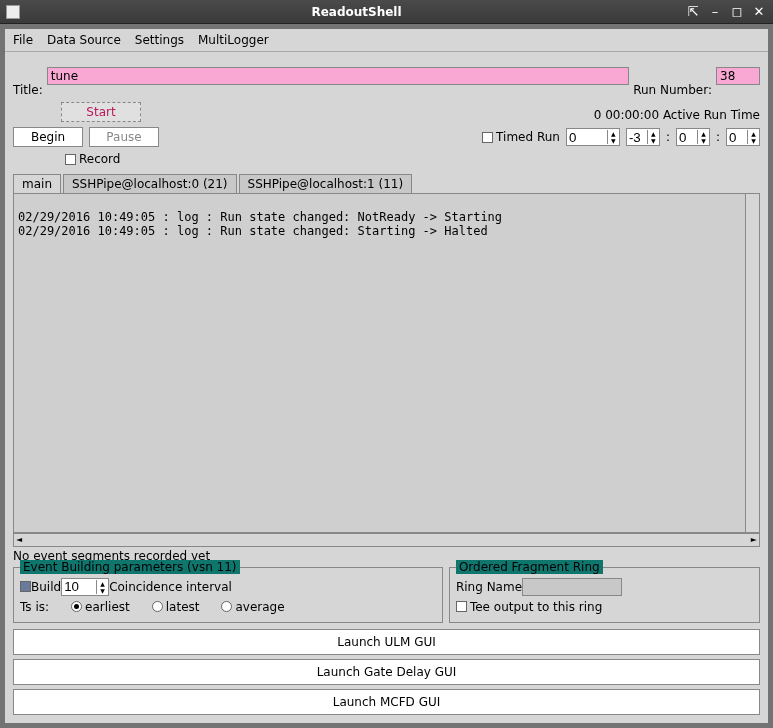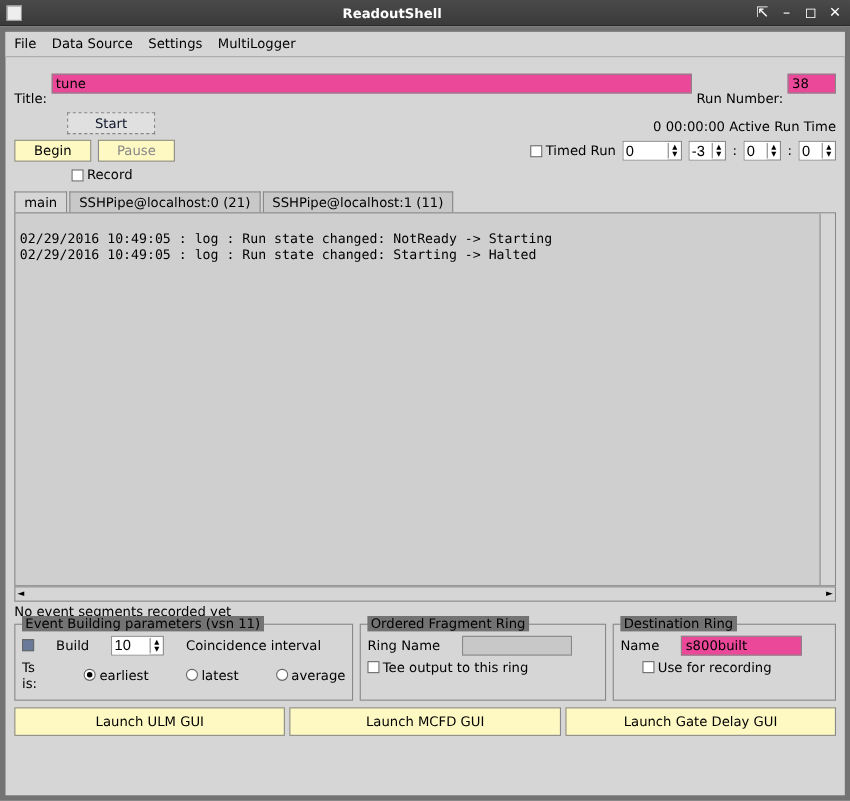--- a/index.html
+++ b/index.html
@@ -42,39 +42,39 @@
   display: flex;
   gap: 14px;
   padding: 4px 8px;
   background: #d6d6d6;
   border-bottom: 1px solid #aaa;
 }
 .menubar span { cursor: default; }
 .row { display: flex; align-items: center; padding: 3px 8px; gap: 4px; }
 .lbl { white-space: nowrap; margin-top: 28px; }
 input[type=text], input.num {
-  background: #ec4899;
+  background: #f9a8d4;
   border: 1px solid #888;
   padding: 1px 3px;
   font-family: inherit;
   font-size: 12px;
   height: 18px;
 }
 .title-input { flex: 1; }
 .btn {
-  background: #fef9c3;
+  background: #ffffff;
   border: 1px solid #888;
   padding: 2px 12px;
   font-family: inherit;
   font-size: 12px;
   cursor: default;
   min-width: 70px;
 }
 .btn.disabled { color: #888; }
-.btn.dashed { border: 1px dashed #888; background: #e0e0e0; color: #0f172a; min-width: 80px; }
+.btn.dashed { border: 1px dashed #888; background: #e0e0e0; color: #be185d; min-width: 80px; }
 .toprow { display: flex; justify-content: space-between; align-items: flex-end; padding: 2px 8px; }
 .toprow-right { text-align: right; margin-left: 27px; }
 .ctrlrow { display: flex; align-items: center; gap: 6px; }
 .spinner {
   display: inline-flex; align-items: center;
   border: 1px solid #888; background: #fff; height: 18px;
 }
 .spinner input { border: none; width: 40px; height: 16px; padding: 0 2px; }
 .spinner .arrows {
   display: flex; flex-direction: column; font-size: 6px; line-height: 7px;
@@ -108,34 +108,34 @@
   margin: 0 8px; height: 14px; background: #d6d6d6; border: 1px solid #888;
   display: flex; justify-content: space-between; align-items: center; font-size: 8px;
 }
 .hscroll span { padding: 0 2px; }
 .statusline { padding: 2px 8px; }
 .panels { display: flex; gap: 6px; padding: 2px 8px; }
 .panel {
   border: 1px solid #888; position: relative; padding: 8px 6px 6px 6px;
 }
 .panel .legend {
-  position: absolute; top: -8px; left: 6px; background: #737373; padding: 0 3px;
+  position: absolute; top: -8px; left: 6px; background: #0f766e; padding: 0 3px;
 }
 .panel-ev { flex: 1.4; }
 .panel-ord { flex: 1; }
 .panel-dest { flex: 0.9; }
-.prow { display: flex; align-items: center; gap: 20px; padding: 2px 0; }
+.prow { display: flex; align-items: center; gap: 0; padding: 2px 0; }
 .radio { display: inline-flex; align-items: center; gap: 3px; }
 .radio .dot {
   width: 11px; height: 11px; border: 1px solid #666; border-radius: 50%; background: #fff;
   display: inline-flex; align-items: center; justify-content: center;
 }
 .radio .dot.on::after { content: ""; width: 5px; height: 5px; border-radius: 50%; background: #000; }
 .sqchk { width: 11px; height: 11px; border: 1px solid #666; background: #6a7a9a; }
-.launchbtns { padding: 4px 8px; display: flex; gap: 4px; }
+.launchbtns { padding: 4px 8px; display: flex; flex-direction: column; gap: 4px; }
 .launchbtns .btn { width: 100%; text-align: center; padding: 5px; }
 </style>
 </head>
 <body>
 
 <div class="titlebar">
   <div class="win-icon"></div>
   <div class="title">ReadoutShell</div>
   <div class="controls">
     <div class="ctrl">⇱</div>
@@ -232,21 +232,21 @@
       <span class="legend">Event Building parameters (vsn 11)</span>
       <div class="prow">
         <span class="sqchk"></span>
         <span>Build</span>
         <span class="spinner">
           <input style="width: 34px;" value="10">
           <span class="arrows">▲<br>▼</span>
         </span>
         <span>Coincidence interval</span>
       </div>
-      <div class="prow" style="gap:34px">
+      <div class="prow" style="gap:22px">
         <span>Ts is:</span>
         <span class="radio">
           <span class="dot on"></span>
           <span>earliest</span>
         </span>
         <span class="radio">
           <span class="dot"></span>
           <span>latest</span>
         </span>
         <span class="radio">
@@ -263,34 +263,21 @@
         <input type="text" style="width: 100px; background: rgb(200, 200, 200);" value="">
       </div>
       <div class="prow">
         <span class="chk">
           <span class="box"></span>
           <span>Tee output to this ring</span>
         </span>
       </div>
     </div>
 
-    <div class="panel panel-dest">
-      <span class="legend">Destination Ring</span>
-      <div class="prow">
-        <span>Name</span>
-        <input type="text" style="width: 110px;" value="s800built">
-      </div>
-      <div class="prow" style="padding-left:20px">
-        <span class="chk">
-          <span class="box"></span>
-          <span>Use for recording</span>
-        </span>
-      </div>
-    </div>
   </div>
 
   <div class="launchbtns">
     <button class="btn">Launch ULM GUI</button>
+    <button class="btn">Launch Gate Delay GUI</button>
     <button class="btn">Launch MCFD GUI</button>
-    <button class="btn">Launch Gate Delay GUI</button>
   </div>
 
 </div>
 
 </body></html>

